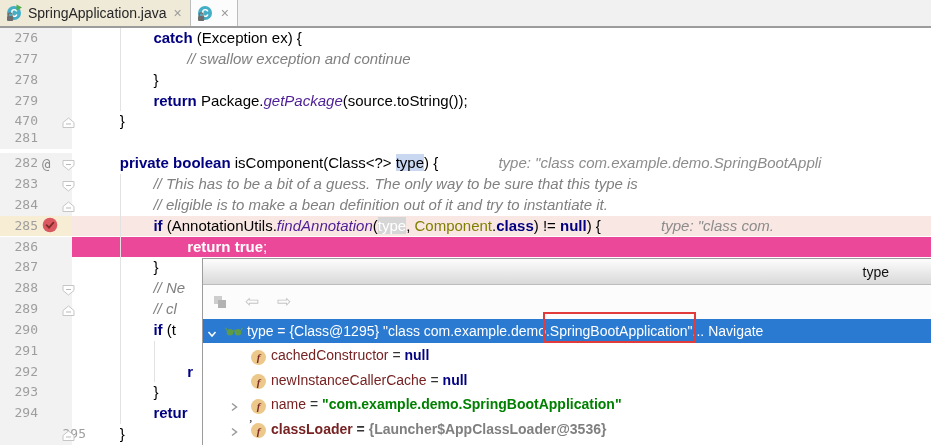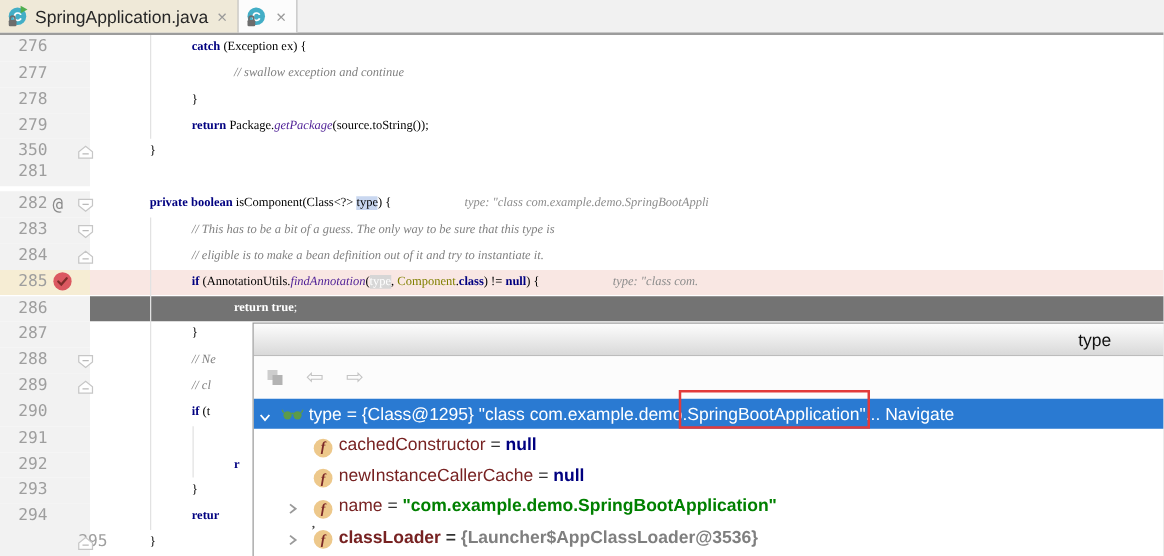--- a/index.html
+++ b/index.html
@@ -16,28 +16,28 @@
   .tab .close{color:#9a9a9a;font-size:14px;margin-left:2px;}
   .tabicon{position:relative;width:18px;height:18px;flex:0 0 18px;}
 
   
   .code-area{position:absolute;left:0;top:28px;width:796px;height:417px;}
   .row{position:absolute;left:0;width:931px;}
   .gut{position:absolute;left:0;top:0;width:72px;height:100%;background:#f2f2f2;}
   .gut.break{background:#f6edd4;}
   .body{position:absolute;left:72px;right:0;top:0;height:100%;background:transparent;}
   .body.bg-break{background:#f9e7e3;}
-  .body.bg-exec{background:#737373;}
+  .body.bg-exec{background:#ec4899;}
   .lnum{position:absolute;left:0;top:0;width:38px;text-align:right;color:#9e9e9e;
         font-family:"DejaVu Sans Mono",monospace;font-size:13px;}
   .fold{position:absolute;left:62px;top:4px;width:13px;height:12px;}
   .gbadge{position:absolute;left:42px;top:1px;width:16px;height:16px;}
   .at-glyph{color:#8a8a8a;font-size:14px;font-family:"DejaVu Sans Mono",monospace;}
-  .code-text{position:absolute;top:0;white-space:pre;font-family:Liberation Serif, serif;
-             font-size:10px;color:#000;}
+  .code-text{position:absolute;top:0;white-space:pre;font-family:Liberation Sans, sans-serif;
+             font-size:15px;color:#000;}
   .t-kw{color:#000080;font-weight:bold;}
   .t-pl{color:#000;}
   .t-cm{color:#808080;font-style:italic;}
   .t-sm{color:#4c1d95;font-style:italic;}
   .t-ann{color:#808000;}
   .t-hint{color:#8c8c8c;font-style:italic;margin-left:56px;}
   .t-sel{background:#c9d7f0;color:#000;}
   .t-eval{background:#d6d6d6;color:#fff;}
   .bg-exec .code-text span{color:#fff !important;}
   .iguide{position:absolute;width:1px;background:#e2e2e2;}
@@ -137,21 +137,21 @@
       <div class="row" style="top: 62.55px; height: 20.85px;">
         <div class="gut">
           <span class="lnum" style="line-height: 20.85px;">279</span>
         </div>
         <div class="body">
           <span class="code-text" style="left: 81.44px; line-height: 20.85px;"><span class="t-kw">return</span><span class="t-pl"> Package.</span><span class="t-sm">getPackage</span><span class="t-pl">(source.toString());</span></span>
         </div>
       </div>
       <div class="row" style="top: 83.4px; height: 20.85px;">
         <div class="gut">
-          <span class="lnum" style="line-height: 20.85px;">350</span>
+          <span class="lnum" style="line-height: 20.85px;">470</span>
           <span class="fold"><svg width="13" height="12" viewBox="0 0 13 12">
               <path d="M1 10.5 H12 V5.5 L6.5 1 L1 5.5 Z" fill="#fefefe" stroke="#c6c6c6"></path>
               <line x1="4" y1="7" x2="9" y2="7" stroke="#b9b9b9"></line>
             </svg></span>
         </div>
         <div class="body">
           <span class="code-text" style="left: 47.72px; line-height: 20.85px;"><span class="t-pl">}</span></span>
         </div>
       </div>
       <div class="row" style="top: 100px; height: 20.85px;">

